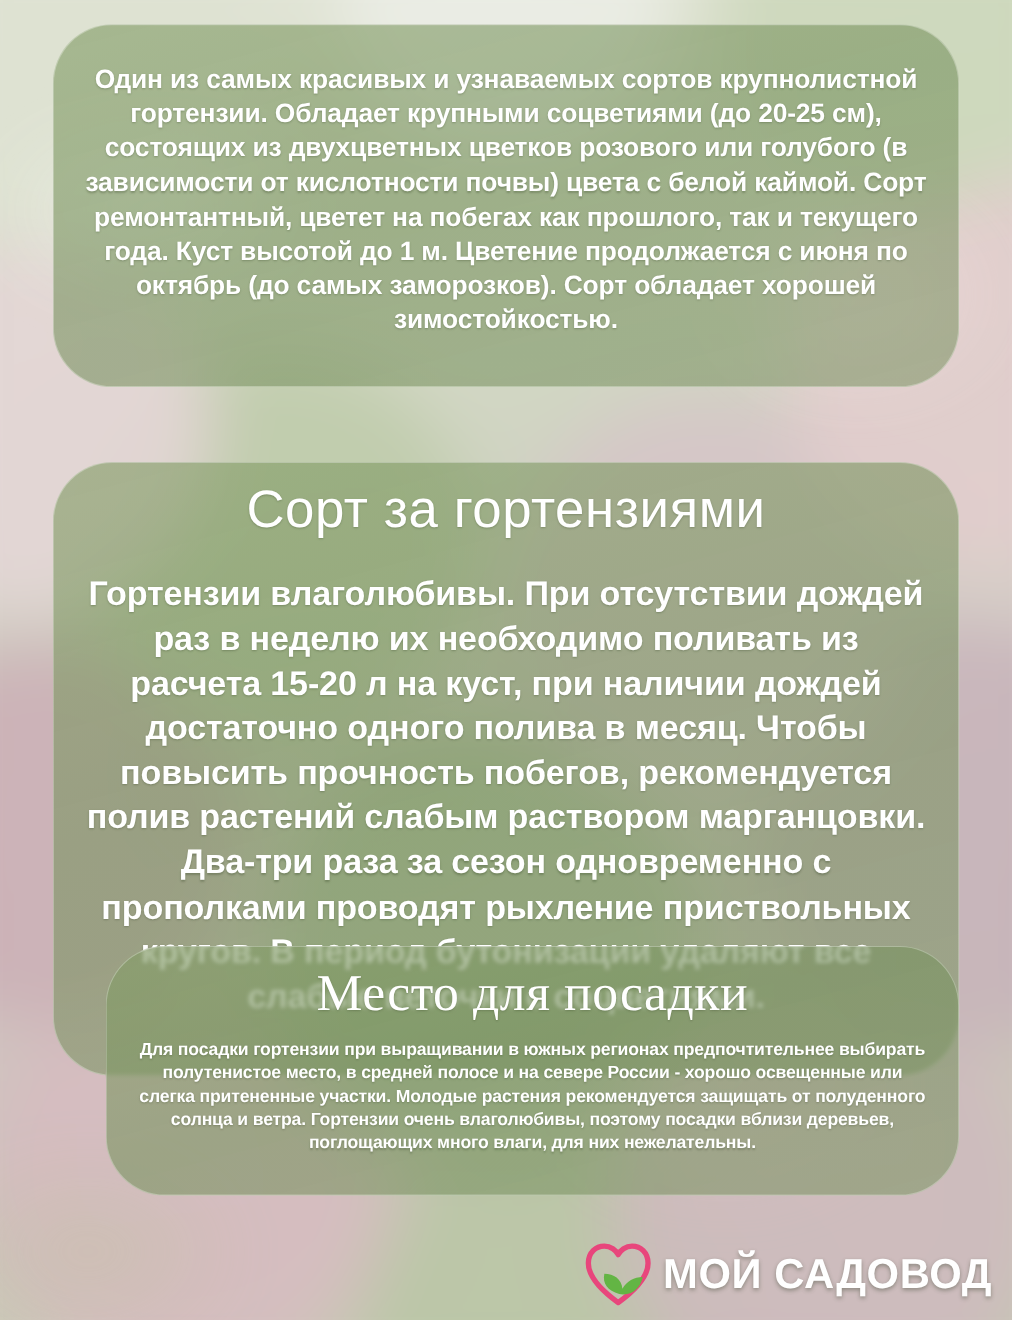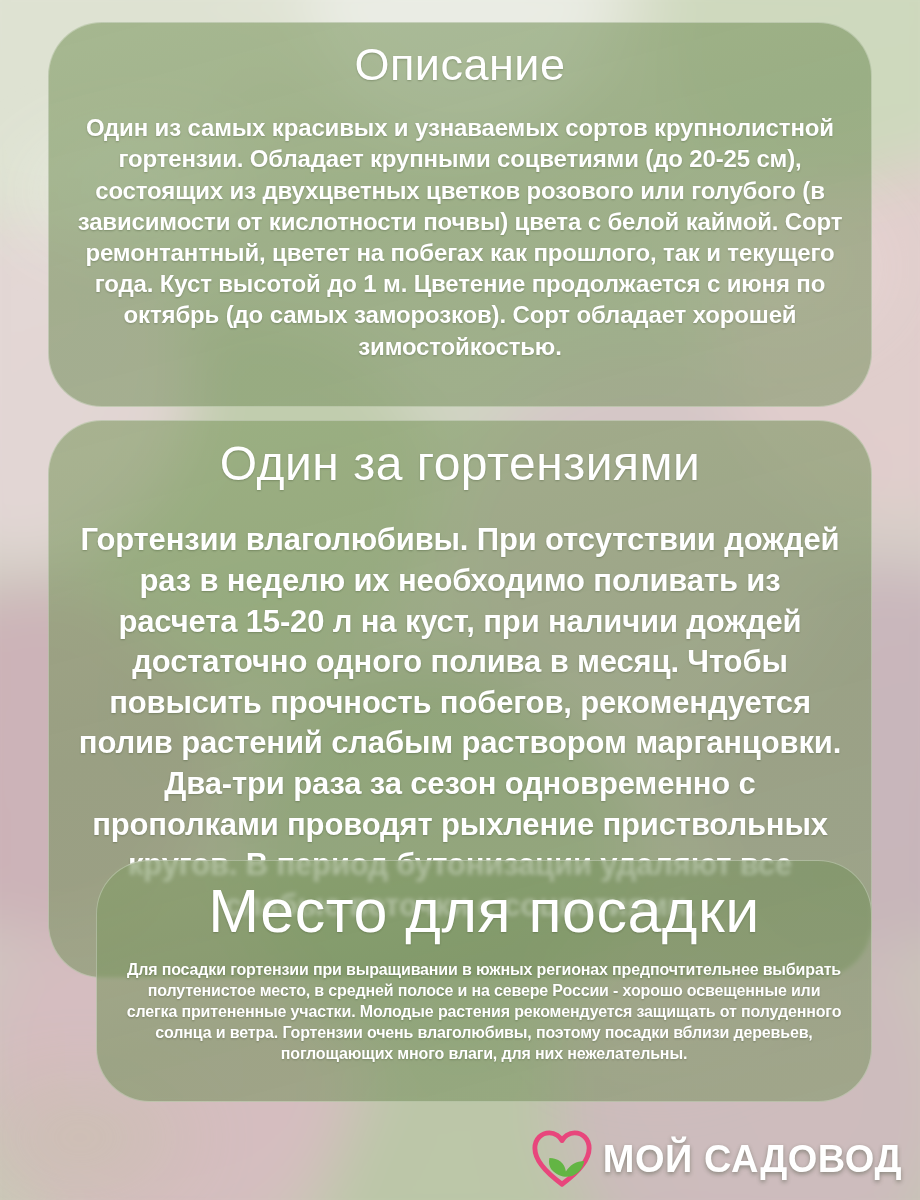--- a/index.html
+++ b/index.html
@@ -84,21 +84,21 @@
     text-shadow: 0 1px 2px rgba(40,55,25,0.30);
   }
 
   #card-description { left: 48px;  top: 22px;  width: 824px; }
   #card-care        { left: 48px;  top: 420px; width: 824px; }
   #card-planting    { left: 96px;  top: 860px; width: 776px; }
 
   #card-description .card-body { font-size: 24px; line-height: 1.30; }
   #card-care .card-title { font-size: 48px; }
   #card-care .card-body { font-size: 31px; line-height: 1.31; }
-  #card-planting .card-title { font-size: 61px; }
+  #card-planting .card-title { font-size: 47px; font-family: Liberation Serif, serif; }
   #card-planting .card-body { font-size: 16px; line-height: 1.32; }
 
   
   #logo {
     position: absolute;
     right: 18px;
     bottom: 10px;
     display: flex;
     align-items: center;
     gap: 10px;
@@ -121,26 +121,25 @@
 </style>
 </head>
 <body>
 
 <div id="page">
 
   <div class="bg"></div>
   <div class="bg2"></div>
 
   <section class="card" id="card-description">
-    <h2 class="card-title">Описание</h2>
     <p class="card-body">Один из самых красивых и узнаваемых сортов крупнолистной гортензии. Обладает крупными соцветиями (до 20-25 см), состоящих из двухцветных цветков розового или голубого (в зависимости от кислотности почвы) цвета с белой каймой. Сорт ремонтантный, цветет на побегах как прошлого, так и текущего года. Куст высотой до 1 м. Цветение продолжается с июня по октябрь (до самых заморозков). Сорт обладает хорошей зимостойкостью.</p>
   </section>
 
   <section class="card" id="card-care">
-    <h2 class="card-title">Один за гортензиями</h2>
+    <h2 class="card-title">Сорт за гортензиями</h2>
     <p class="card-body">Гортензии влаголюбивы. При отсутствии дождей раз в неделю их необходимо поливать из расчета 15-20 л на куст, при наличии дождей достаточно одного полива в месяц. Чтобы повысить прочность побегов, рекомендуется полив растений слабым раствором марганцовки. Два-три раза за сезон одновременно с прополками проводят рыхление приствольных кругов. В период бутонизации удаляют все слабые веточки с соцветиями.</p>
   </section>
 
   <section class="card" id="card-planting">
     <h2 class="card-title">Место для посадки</h2>
     <p class="card-body">Для посадки гортензии при выращивании в южных регионах предпочтительнее выбирать полутенистое место, в средней полосе и на севере России - хорошо освещенные или слегка притененные участки. Молодые растения рекомендуется защищать от полуденного солнца и ветра. Гортензии очень влаголюбивы, поэтому посадки вблизи деревьев, поглощающих много влаги, для них нежелательны.</p>
   </section>
 
   <div id="logo">
     <span class="mark">

